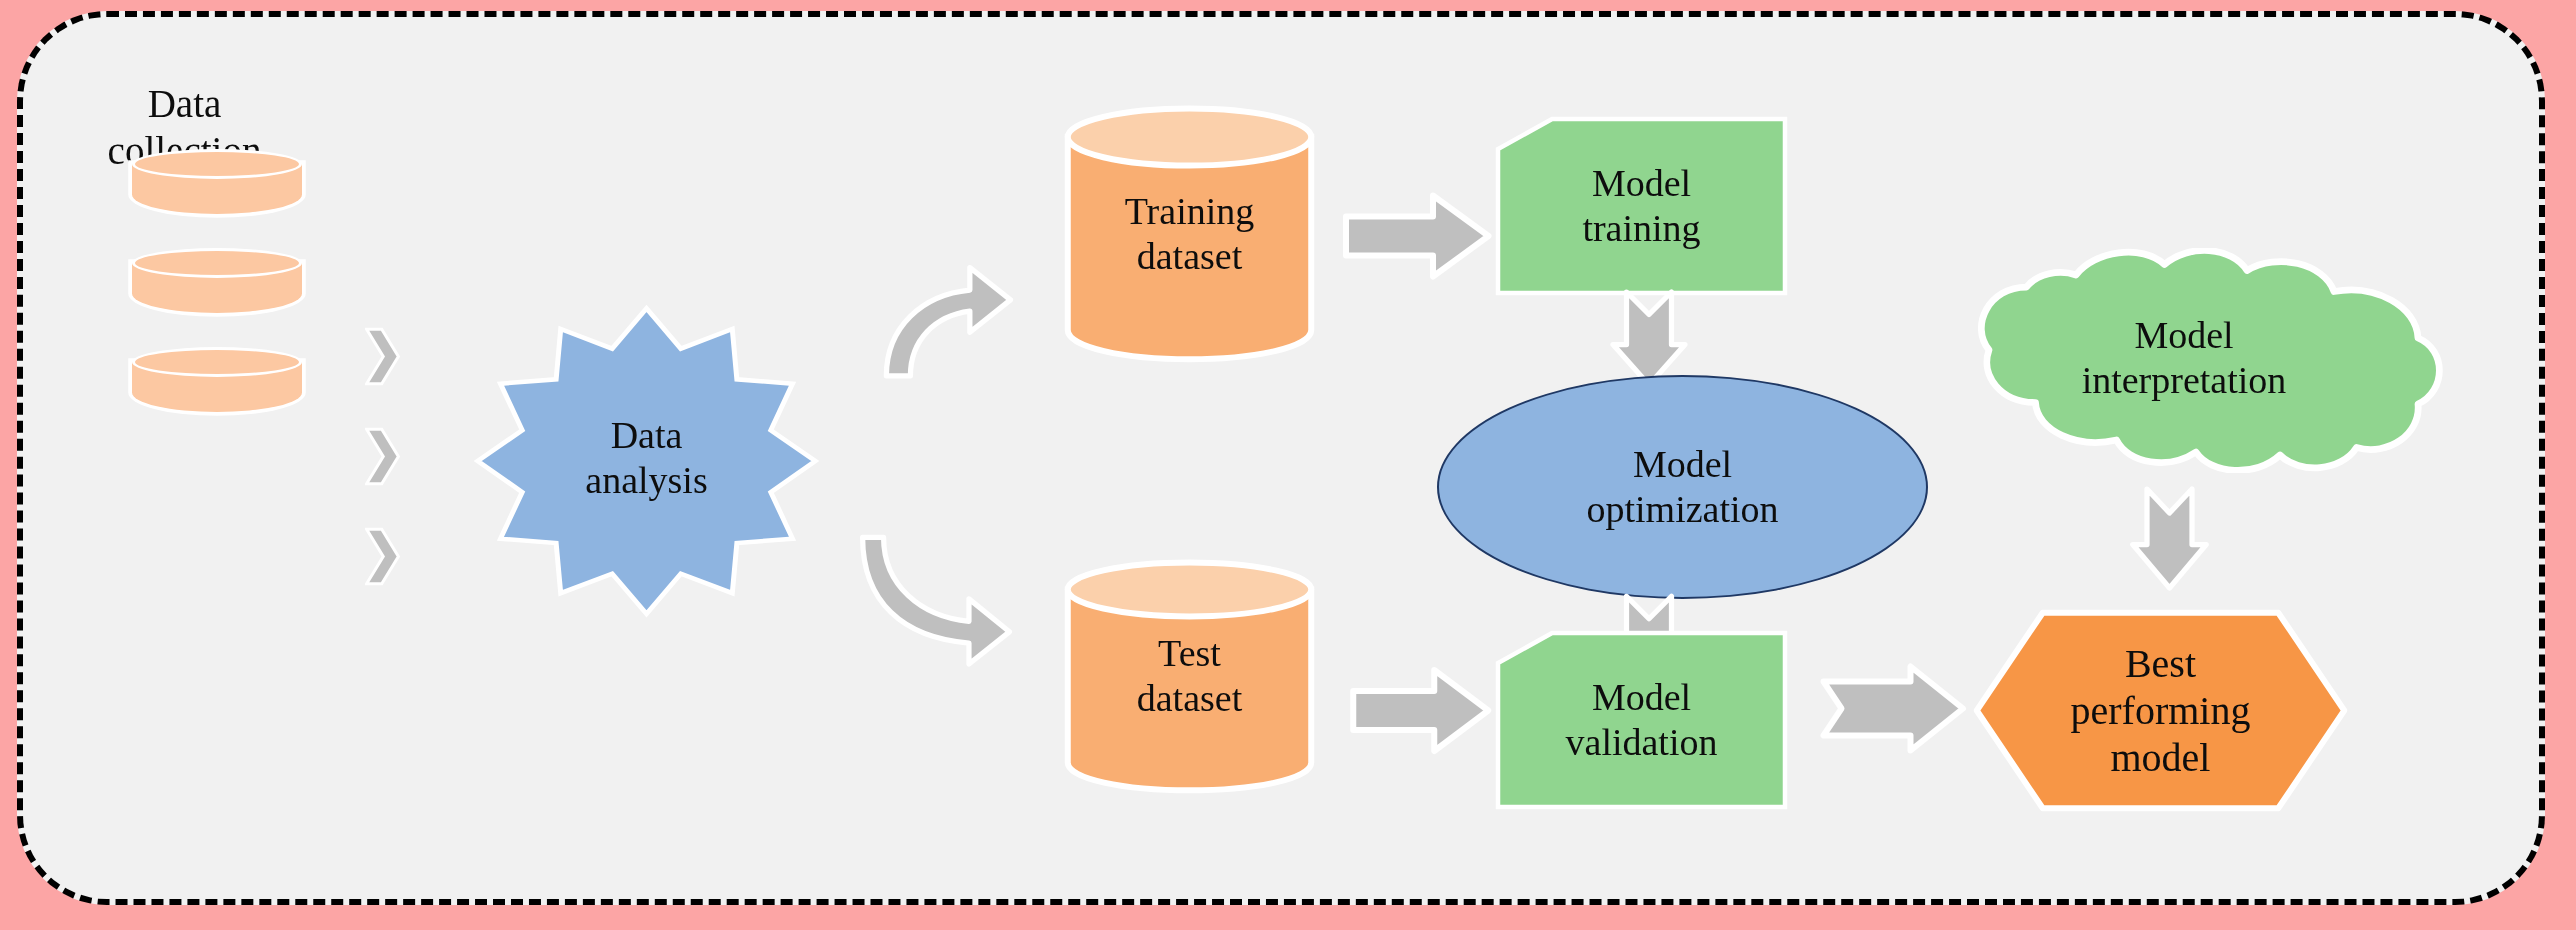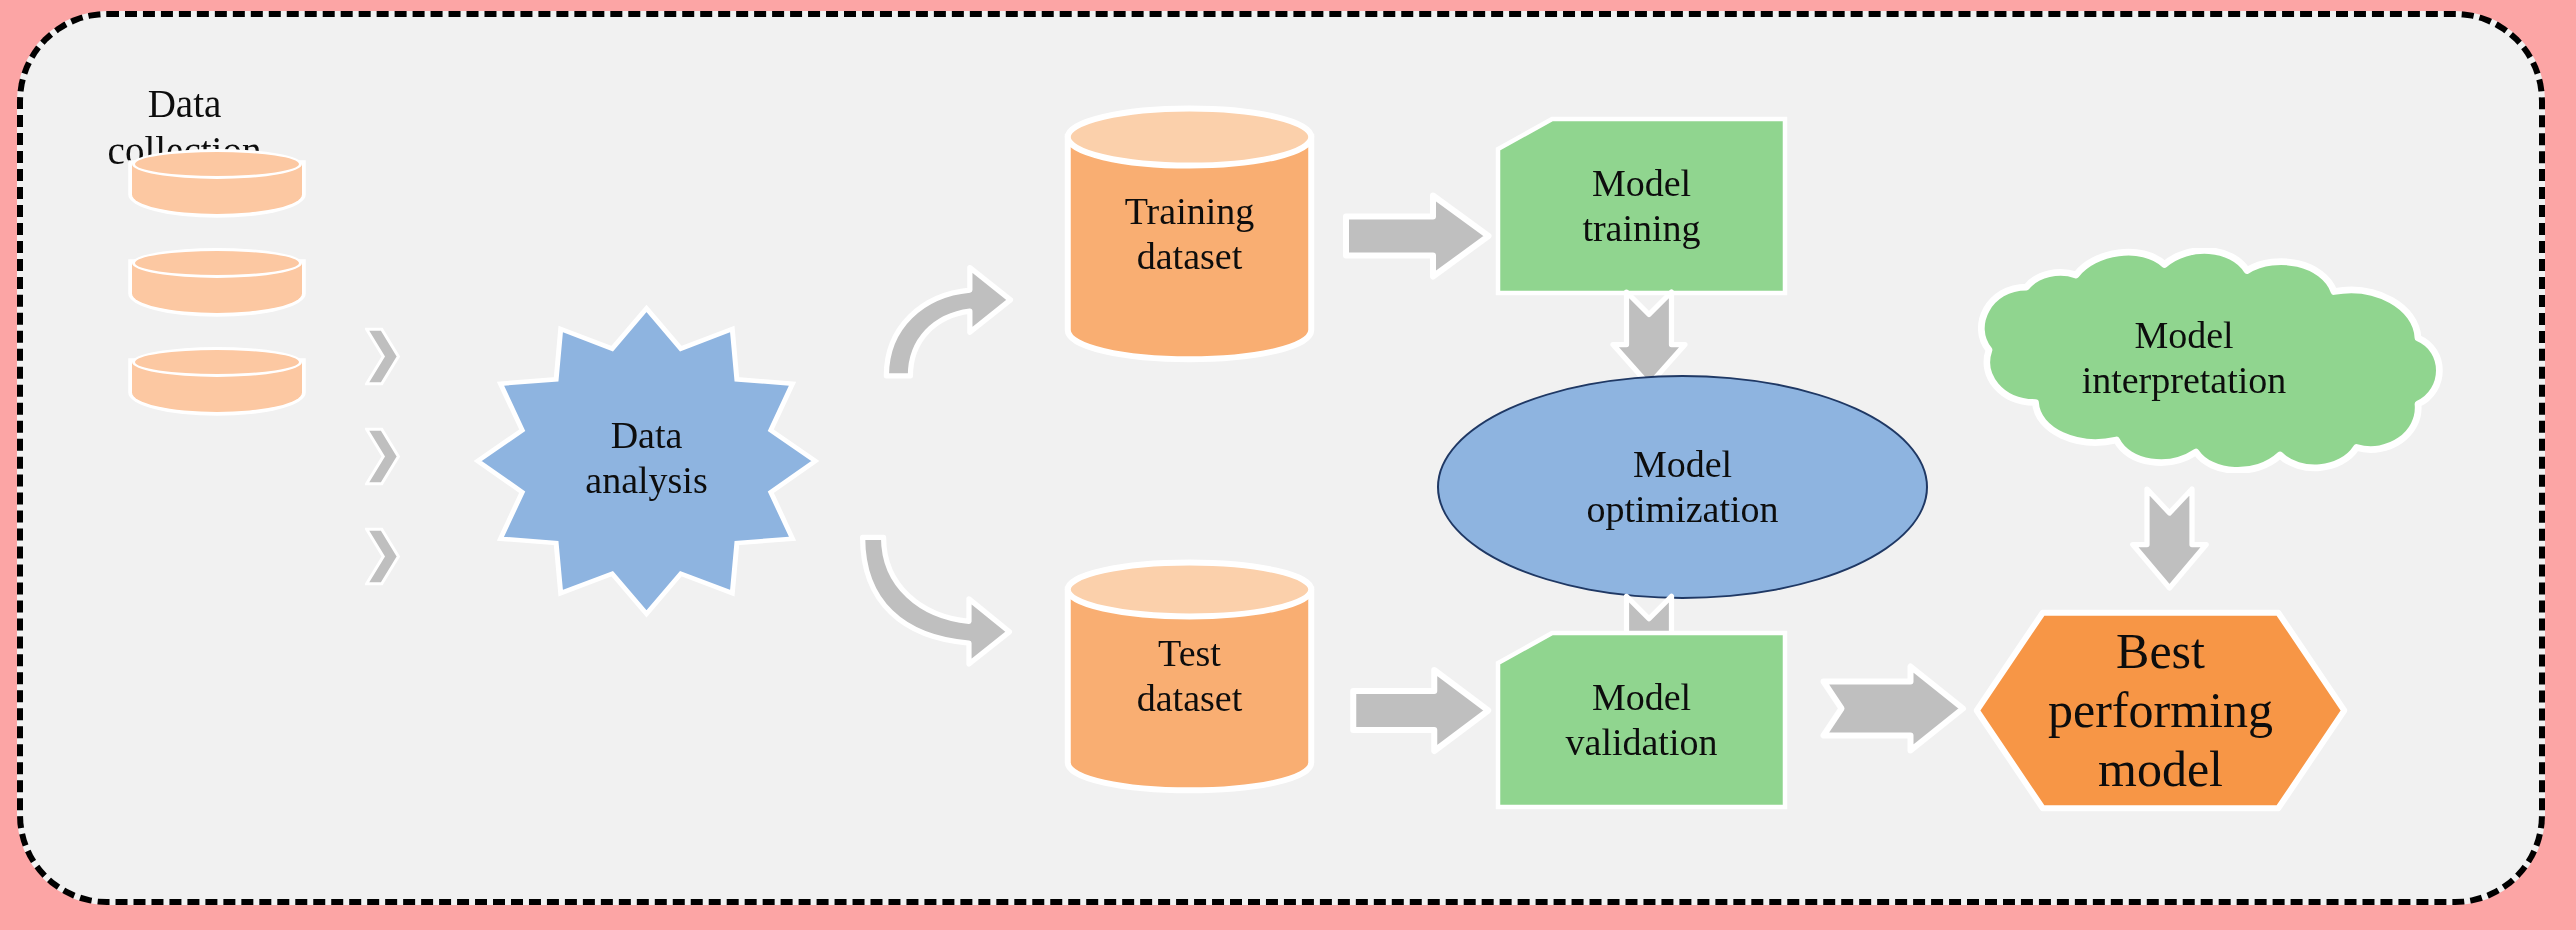--- a/index.html
+++ b/index.html
@@ -119,21 +119,21 @@
     box-sizing: border-box;
   }
   #model-optimization .node-label { font-size: 38px; }
   
   #model-interpretation { left: 1917px; top: 248px; width: 534px; height: 225px; }
   #model-interpretation .cloud-svg { position:absolute; left:0; top:0; width:100%; height:100%; }
   #model-interpretation .node-label { font-size: 38px; }
   
   #best-model { left: 1973px; top: 609px; width: 375px; height: 203px; }
   #best-model .hex-svg { position:absolute; left:0; top:0; width:100%; height:100%; }
-  #best-model .node-label { font-size: 50px; text-align: center; }
+  #best-model .node-label { font-size: 40px; text-align: center; }
   
   .block-arrow { position: absolute; }
   .block-arrow svg { display:block; width:100%; height:100%; }
 </style>
 </head>
 <body>
 
 <div id="canvas">
 
   <div id="dashed-frame"></div>

